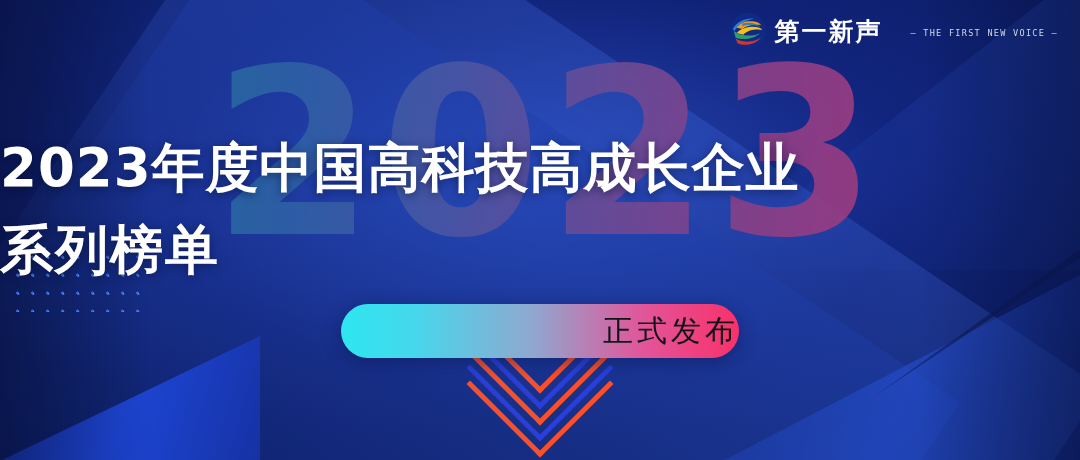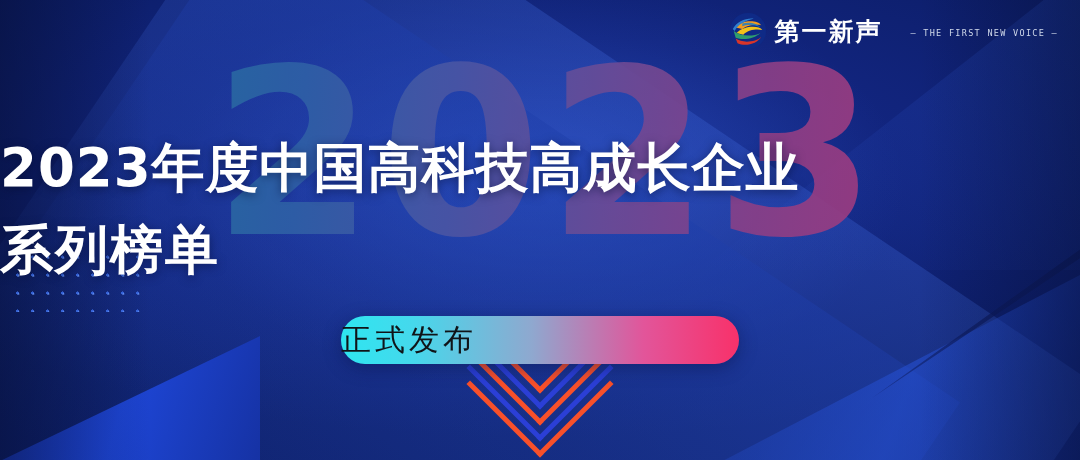--- a/index.html
+++ b/index.html
@@ -108,24 +108,24 @@
     font-family:"DejaVu Sans","Liberation Sans",sans-serif;
     font-weight:700;
     text-shadow:0 2px 10px rgba(5,12,50,.55);
     user-select:none;
   }
   .hl-1{ font-size:53px; line-height:64px; letter-spacing:1px; white-space:nowrap;}
   .hl-2{ font-size:53px; line-height:64px; letter-spacing:2px; margin-top:18px;}
 
   
   .cta{
-    position:absolute; left:50%; top:316px; transform:translateX(-50%);
-    width:398px; height:48px; border-radius:27px;
+    position:absolute; left:50%; top:304px; transform:translateX(-50%);
+    width:398px; height:54px; border-radius:27px;
     background:linear-gradient(90deg,#2ee6f0 0%,#45d8ec 18%,#8fa8cf 48%,#e2559a 76%,#f8316a 100%);
-    display:flex; align-items:center; justify-content:flex-start;
+    display:flex; align-items:center; justify-content:flex-end;
     box-shadow:0 4px 18px rgba(8,18,70,.45);
   }
   .cta-label{
     font-family:"DejaVu Sans","Liberation Sans",sans-serif;
     font-size:30px; font-weight:400; color:#101418; letter-spacing:4px;
   }
 
   
   .logo-bar{
     position:absolute; right:22px; top:12px;

